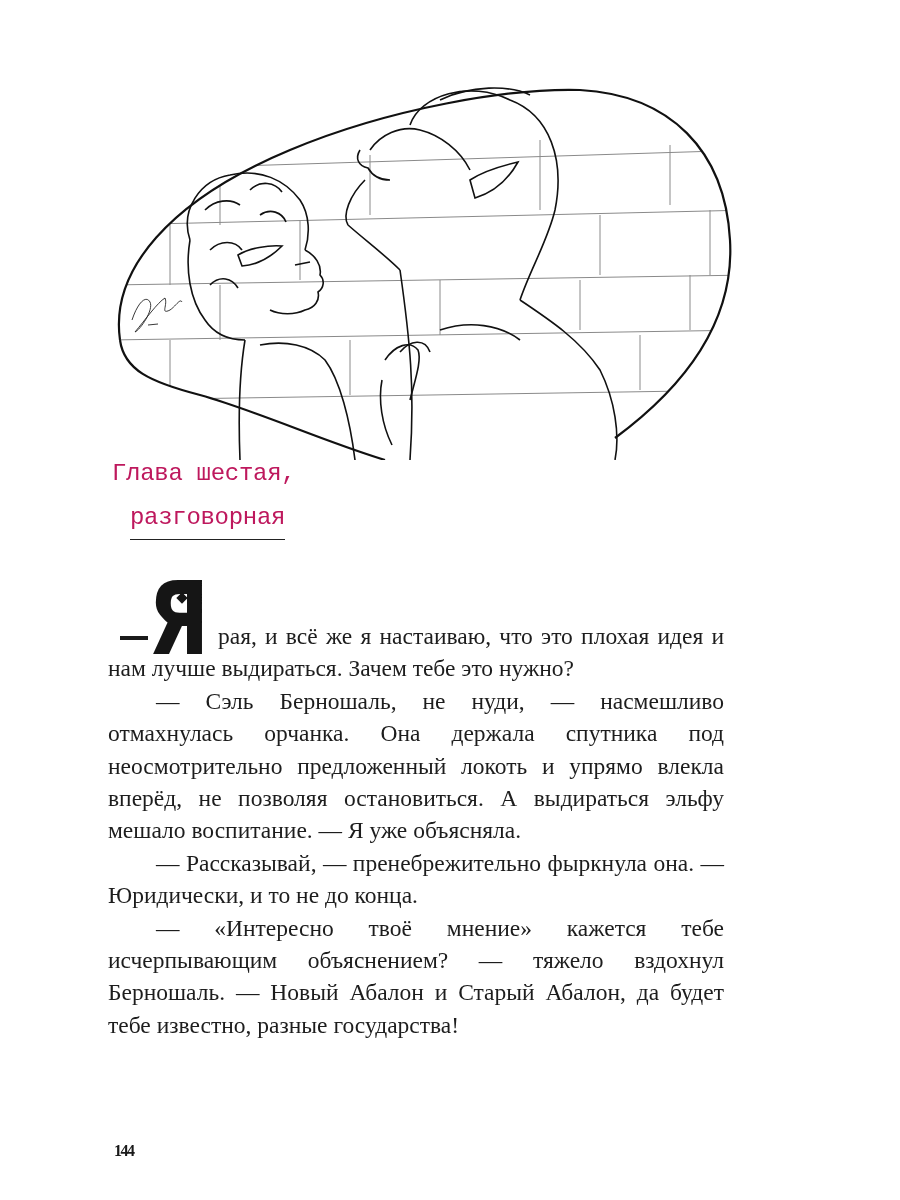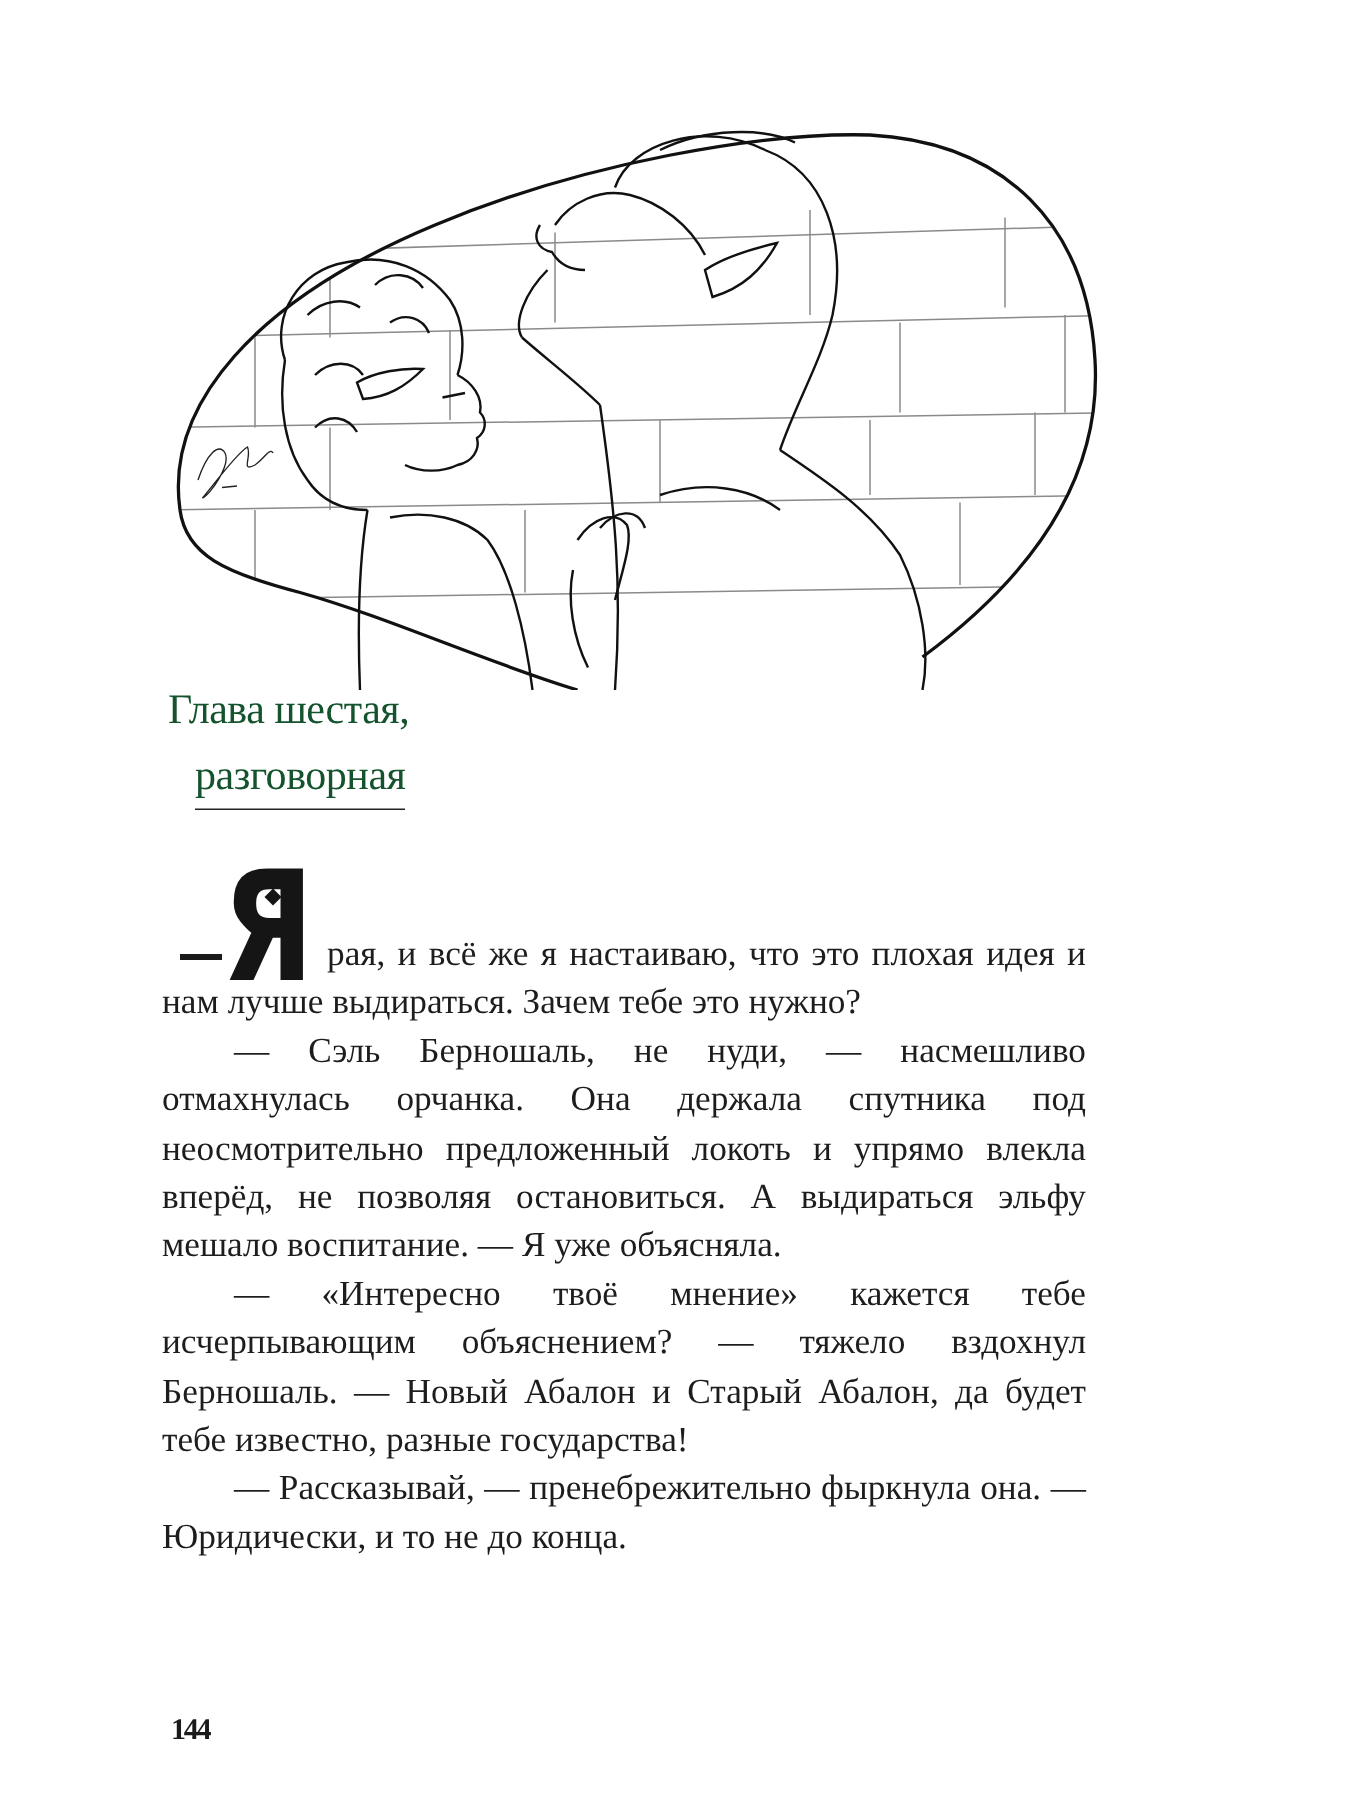--- a/index.html
+++ b/index.html
@@ -24,24 +24,24 @@
     }
     .illustration svg {
       width: 100%;
       height: 100%;
       display: block;
     }
     .chapter-title {
       position: absolute;
       left: 112px;
       top: 452px;
-      font-family: Liberation Serif, serif;
-      font-size: 28px;
+      font-family: Liberation Mono, monospace;
+      font-size: 24px;
       line-height: 44px;
-      color: #14532d;
+      color: #be185d;
       letter-spacing: -0.3px;
     }
     .chapter-title .line2 {
       display: inline-block;
       border-bottom: 1.5px solid #222;
       line-height: 38px;
       padding-bottom: 2px;
       font-weight: 300;
       margin-left: 18px;
     }
@@ -98,21 +98,21 @@
     }
     p.indent {
       text-indent: 48px;
     }
     .page-number {
       position: absolute;
       left: 114px;
       top: 1142px;
       font-family: "Liberation Serif", serif;
       font-weight: bold;
-      font-size: 20px;
+      font-size: 16px;
       letter-spacing: -1.5px;
       color: #1a1a1a;
     }
   </style>
 </head>
 <body>
 
 <div class="illustration">
   <svg viewBox="0 0 640 420">
     <defs>
@@ -182,17 +182,17 @@
 </div>
 
 <div class="body-text">
   <div class="dropcap-wrap">
     <div class="dropcap-dash"></div>
     <div class="dropcap-letter">Я</div>
     <div class="dropcap-diamond"></div>
   </div>
   <p>рая, и всё же я настаиваю, что это плохая идея и нам лучше выдираться. Зачем тебе это нужно?</p>
   <p class="indent">— Сэль Берношаль, не нуди, — насмешливо отмахнулась орчанка. Она держала спутника под неосмотрительно предложенный локоть и упрямо влекла вперёд, не позволяя остановиться. А выдираться эльфу мешало воспитание. — Я уже объясняла.</p>
+  <p class="indent">— Рассказывай, — пренебрежительно фыркнула она. — Юридически, и то не до конца.</p>
   <p class="indent">— «Интересно твоё мнение» кажется тебе исчерпывающим объяснением? — тяжело вздохнул Берношаль. — Новый Абалон и Старый Абалон, да будет тебе известно, разные государства!</p>
-  <p class="indent">— Рассказывай, — пренебрежительно фыркнула она. — Юридически, и то не до конца.</p>
 </div>
 
 <div class="page-number">144</div>
 
 </body></html>

